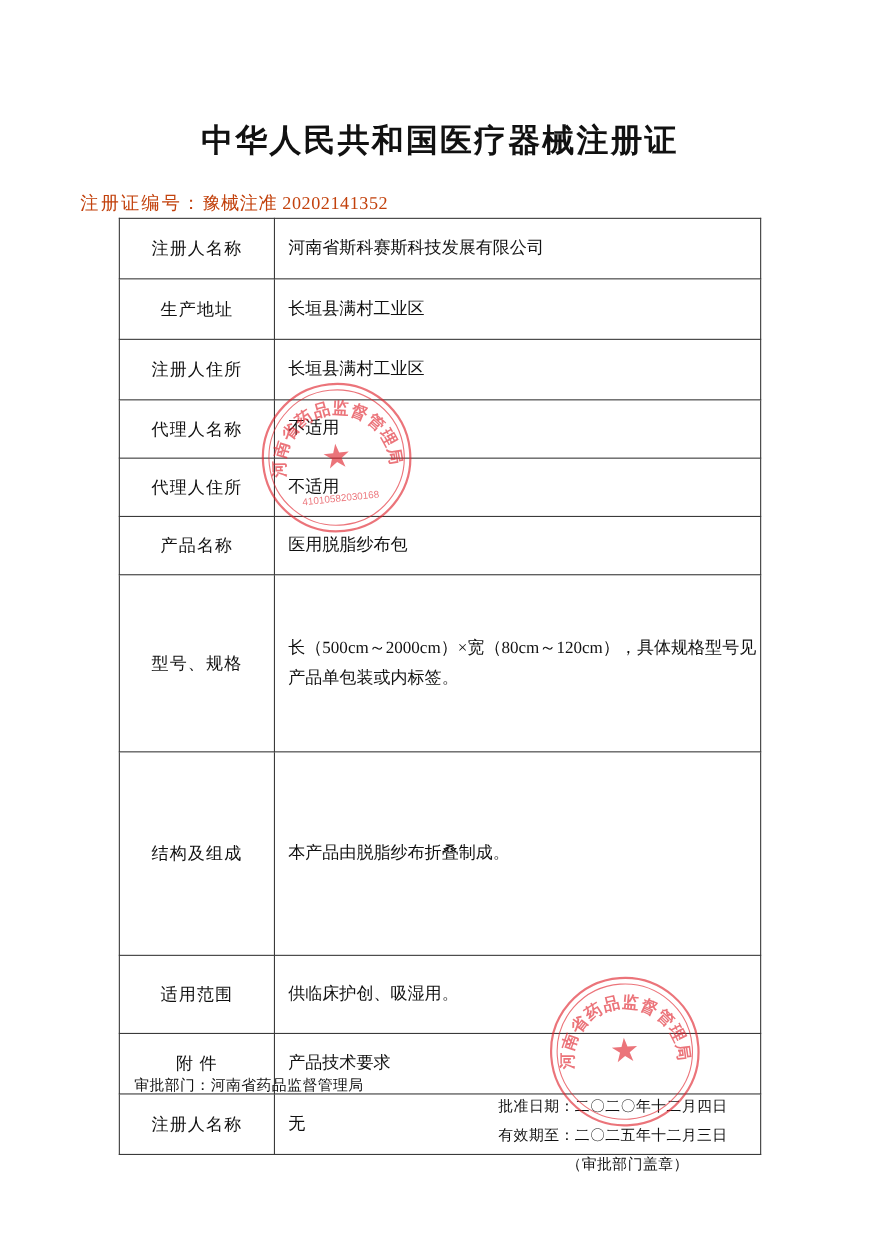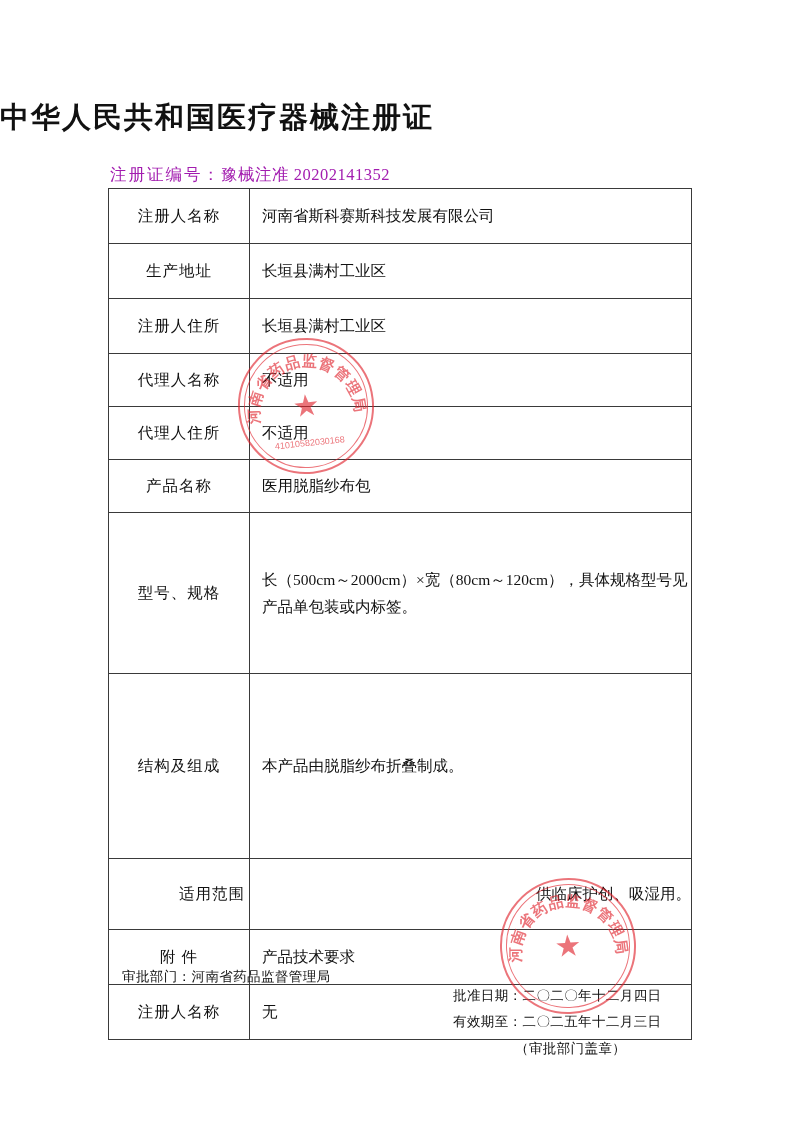--- a/index.html
+++ b/index.html
@@ -15,34 +15,34 @@
     position: relative;
     overflow: hidden;
   }
   .page {
     position: relative;
     width: 800px;
     height: 1132px;
     box-sizing: border-box;
   }
   .doc-title {
-    text-align: left;
+    text-align: center;
     font-size: 29px;
     font-weight: bold;
     letter-spacing: 2px;
-    margin: 0;
+    margin: 10px;
     padding-top: 98px;
     color: #111;
   }
   .reg-number-line {
     margin: 26px 0 0 0;
-    padding-left: 110px;
+    padding-left: 73px;
     font-size: 16.5px;
     letter-spacing: 0.5px;
-    color: #a21caf;
+    color: #c2410c;
   }
   .reg-number-line .label {
     letter-spacing: 2px;
   }
   table.cert {
     position: absolute;
     left: 108px;
     top: 188px;
     width: 584px;
     border-collapse: collapse;
@@ -61,21 +61,21 @@
     padding: 6px 4px;
   }
   td.v {
     padding: 6px 0 6px 12px;
     line-height: 1.75;
   }
   .r-short td { height: 42px; border-radius: 24px; }
   .r-mid td { height: 40px; margin-left: 16px; }
   .r-spec td { height: 148px; }
   .r-struct td { height: 172px; }
-  .r-scope td { height: 58px; text-align: right; }
+  .r-scope td { height: 58px; }
   .spec-text {
     line-height: 2.05;
     font-size: 15.5px;
   }
   .footer {
     position: absolute;
     left: 108px;
     top: 968px;
     width: 600px;
     font-size: 13.5px;

